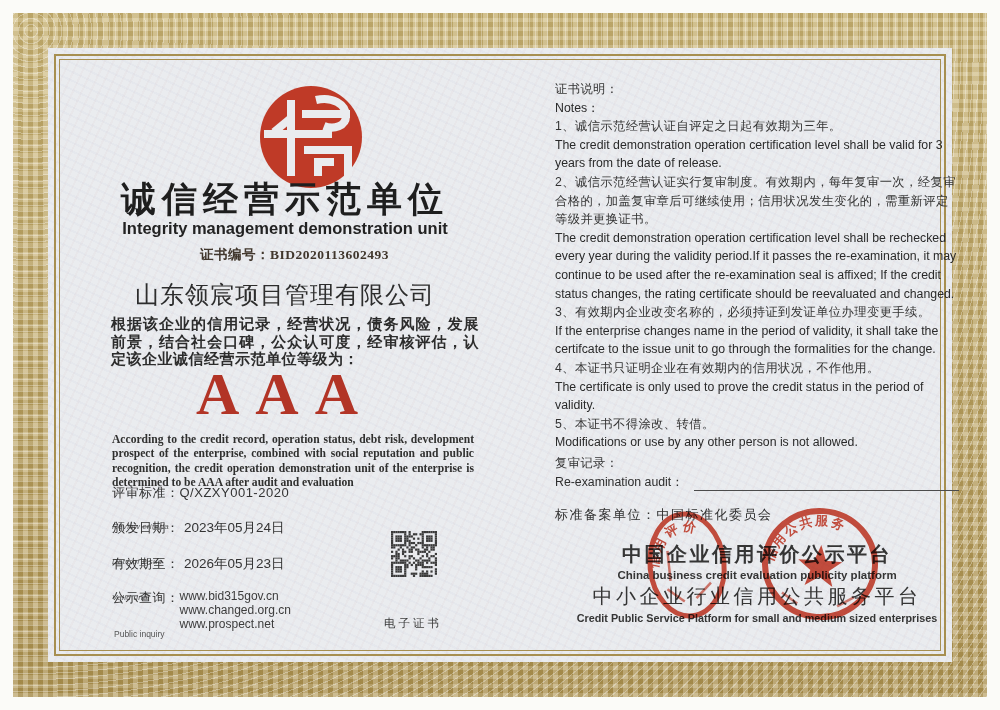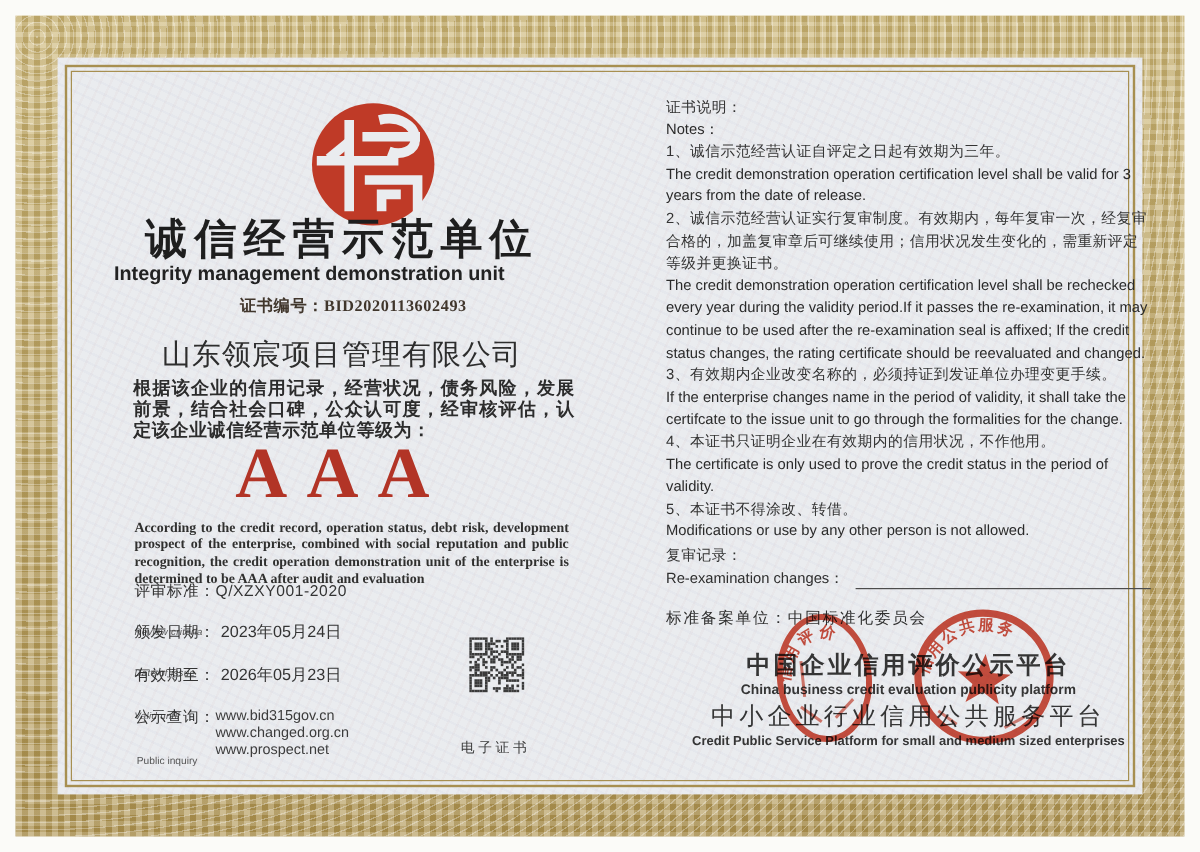--- a/index.html
+++ b/index.html
@@ -18,21 +18,21 @@
       repeating-linear-gradient(115deg, rgba(196,140,140,.05) 0 2px, rgba(0,0,0,0) 2px 8px),
       repeating-linear-gradient(25deg, rgba(140,150,196,.05) 0 2px, rgba(0,0,0,0) 2px 8px),
       #eaecef;}
   .frame-outer{position:absolute;inset:54px;border:2px solid #a78f50;}
   .frame-inner{position:absolute;inset:59px;border:1px solid #a78f50;}
 
   
   .logo{position:absolute;left:258px;top:84px;width:106px;height:106px;}
   .title-zh{position:absolute;left:95px;top:176px;width:380px;text-align:center;
     font-size:35px;font-weight:bold;letter-spacing:6px;color:#1e1e1e;white-space:nowrap;}
-  .title-en{position:absolute;left:95px;top:219px;width:380px;
+  .title-en{position:absolute;left:95px;top:219px;width:380px;text-align:center;
     font-size:16.5px;font-weight:bold;color:#222;white-space:nowrap;}
   .certno{position:absolute;left:200px;top:246px;width:350px;
     font-family:"Liberation Serif",serif;font-size:13.5px;font-weight:bold;color:#40362c;letter-spacing:.5px;}
   .company{position:absolute;left:95px;top:279px;width:380px;text-align:center;
     font-size:24px;font-weight:500;letter-spacing:1px;color:#2d2d2d;white-space:nowrap;}
   .statement-zh{position:absolute;left:111px;top:315px;width:368px;
     font-size:15px;line-height:17.5px;letter-spacing:.5px;font-weight:700;color:#2c2c2c;text-align:justify;}
   .grade{position:absolute;left:95px;top:360px;width:380px;text-align:center;
     font-family:"Liberation Serif",serif;font-size:60px;font-weight:bold;letter-spacing:16px;color:#b23426;}
   .statement-en{position:absolute;left:112px;top:433px;width:362px;
@@ -376,21 +376,21 @@
     <p class="en">The credit demonstration operation certification level shall be rechecked every year during the validity period.If it passes the re-examination, it may continue to be used after the re-examination seal is affixed; If the credit status changes, the rating certificate should be reevaluated and changed.</p>
     <p class="zh">3、有效期内企业改变名称的，必须持证到发证单位办理变更手续。</p>
     <p class="en">If the enterprise changes name in the period of validity, it shall take the certifcate to the issue unit to go through the formalities for the change.</p>
     <p class="zh">4、本证书只证明企业在有效期内的信用状况，不作他用。</p>
     <p class="en">The certificate is only used to prove the credit status in the period of validity.</p>
     <p class="zh">5、本证书不得涂改、转借。</p>
     <p class="en">Modifications or use by any other person is not allowed.</p>
 
     <p class="zh" style="margin-top:2px">复审记录：</p>
     <div class="reexam-row">
-      <span class="lbl">Re-examination changes：</span>
+      <span class="lbl">Re-examination audit：</span>
       <span class="line"></span>
     </div>
 
     <div class="filing">
       <span>标准备案单位：中国标准化委员会</span>
     </div>
 
     <div class="platform">
       <div class="zh1">中国企业信用评价公示平台</div>
       <div class="en1">China business credit evaluation publicity platform</div>

